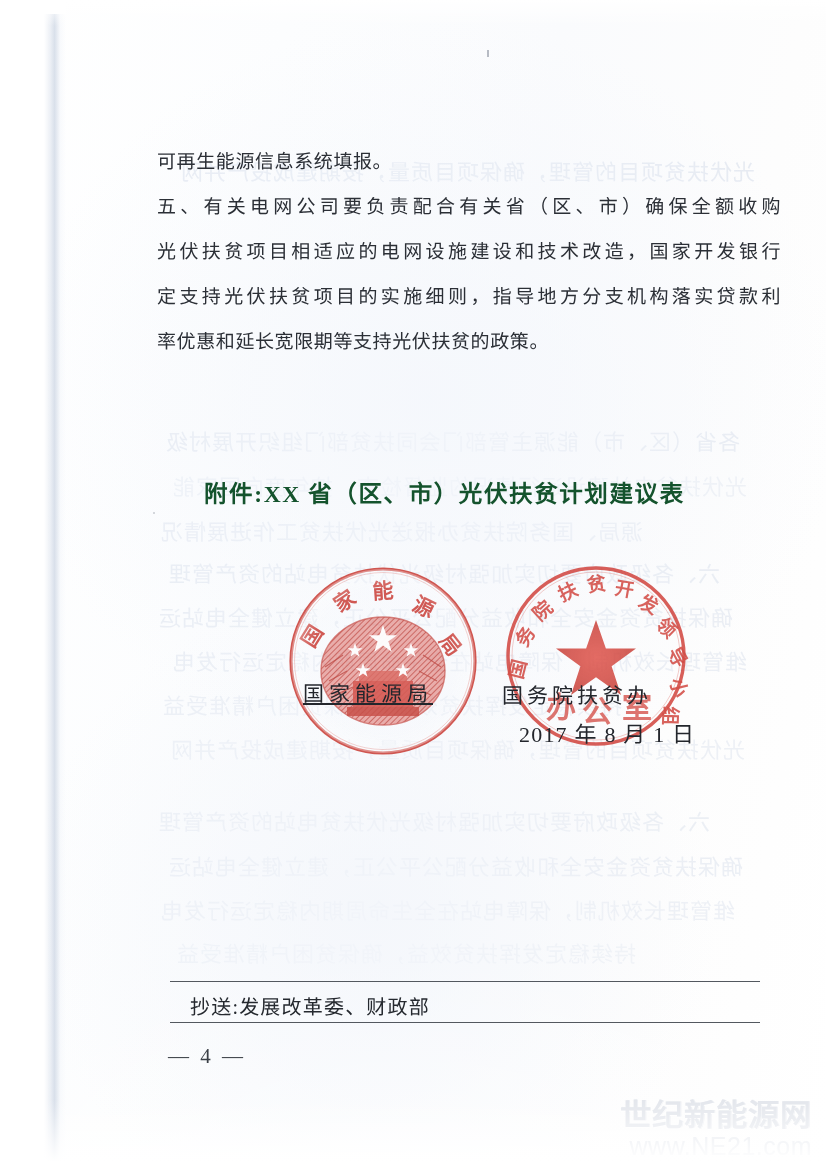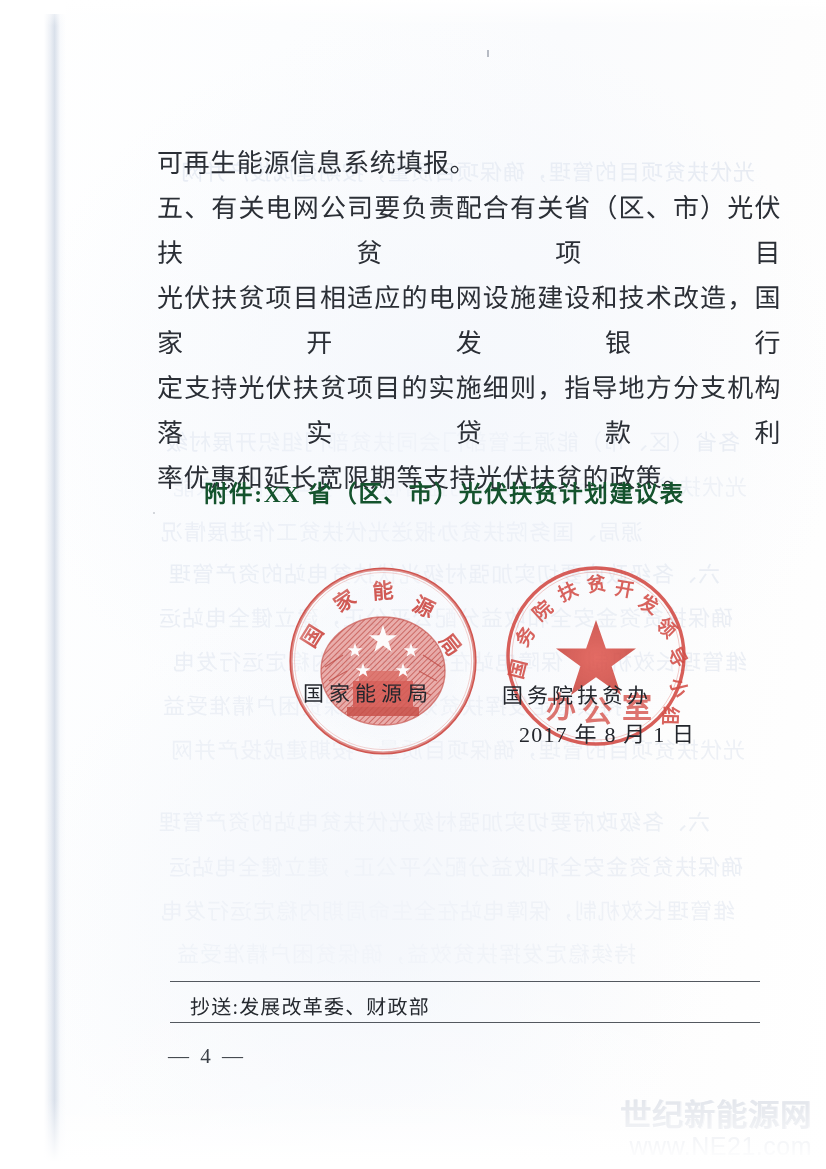--- a/index.html
+++ b/index.html
@@ -72,26 +72,26 @@
   }
 
   
   .body-block {
     position: absolute;
     left: 157px;
     top: 141px;
     width: 624px;
   }
   .ln {
-    font-size: 26px;
+    font-size: 19px;
     line-height: 45px;
     letter-spacing: 0.6px;
     color: #2b2f36;
     white-space: nowrap;
-    font-family: Liberation Serif, serif;
+    font-family: Liberation Mono, monospace;
   }
   .ln.justify {
     white-space: normal;
     text-align: justify;
     text-align-last: justify;
   }
 
   
   .attach-line {
     position: absolute;
@@ -238,21 +238,21 @@
     <div class="ghost" style="left:158px; top:800px; opacity:.33;">六、各级政府要切实加强村级光伏扶贫电站的资产管理</div>
     <div class="ghost" style="left:168px; top:845px; opacity:.34;">确保扶贫资金安全和收益分配公平公正，建立健全电站运</div>
     <div class="ghost" style="left:160px; top:889px; opacity:.30;">维管理长效机制，保障电站在全生命周期内稳定运行发电</div>
     <div class="ghost" style="left:176px; top:932px; opacity:.26;">持续稳定发挥扶贫效益，确保贫困户精准受益</div>
   </div>
 
   <div class="paper-tint"></div>
 
   <div class="body-block">
     <div class="ln">可再生能源信息系统填报。</div>
-    <div class="ln justify">五、有关电网公司要负责配合有关省（区、市）光伏扶贫项目</div>
+    <div class="ln justify">五、有关电网公司要负责配合有关省（区、市）确保全额收购</div>
     <div class="ln justify">光伏扶贫项目相适应的电网设施建设和技术改造，国家开发银行</div>
     <div class="ln justify">定支持光伏扶贫项目的实施细则，指导地方分支机构落实贷款利</div>
     <div class="ln">率优惠和延长宽限期等支持光伏扶贫的政策。</div>
   </div>
 
   <div class="attach-line">附件:XX 省（区、市）光伏扶贫计划建议表</div>
 
   <div class="seal" style="left:285px; top:563px; width:196px; height:196px;">
     <svg width="196" height="196" viewBox="0 0 196 196" aria-hidden="true">
       <defs>
@@ -295,21 +295,21 @@
         <text x="28" y="86" transform="rotate(-58 28 86)">国</text>
         <text x="55" y="50" transform="rotate(-34 55 50)">家</text>
         <text x="88" y="36" transform="rotate(-4 88 36)">能</text>
         <text x="126" y="46" transform="rotate(26 126 46)">源</text>
         <text x="153" y="78" transform="rotate(52 153 78)">局</text>
       </g>
       <circle cx="98" cy="98" r="92" fill="url(#sealfade)"></circle>
     </svg>
   </div>
 
-  <div class="seal-overtext" style="left:303px; top:677px;">国家能源局</div>
+  <div class="seal-overtext" style="left:303px; top:677px;text-decoration:underline;">国家能源局</div>
 
   <div class="seal" style="left:500px; top:560px; width:192px; height:192px;">
     <svg width="192" height="192" viewBox="0 0 192 192" aria-hidden="true">
       <defs>
         <radialGradient id="starfade" cx="50%" cy="50%" r="55%">
           <stop offset="0%" stop-color="#e0544b" stop-opacity="0.95"></stop>
           <stop offset="100%" stop-color="#c3362e" stop-opacity="0.9"></stop>
         </radialGradient>
       </defs>
       <circle cx="96" cy="96" r="88" fill="none" stroke="#cf3b34" stroke-width="3.4" opacity="0.9"></circle>

